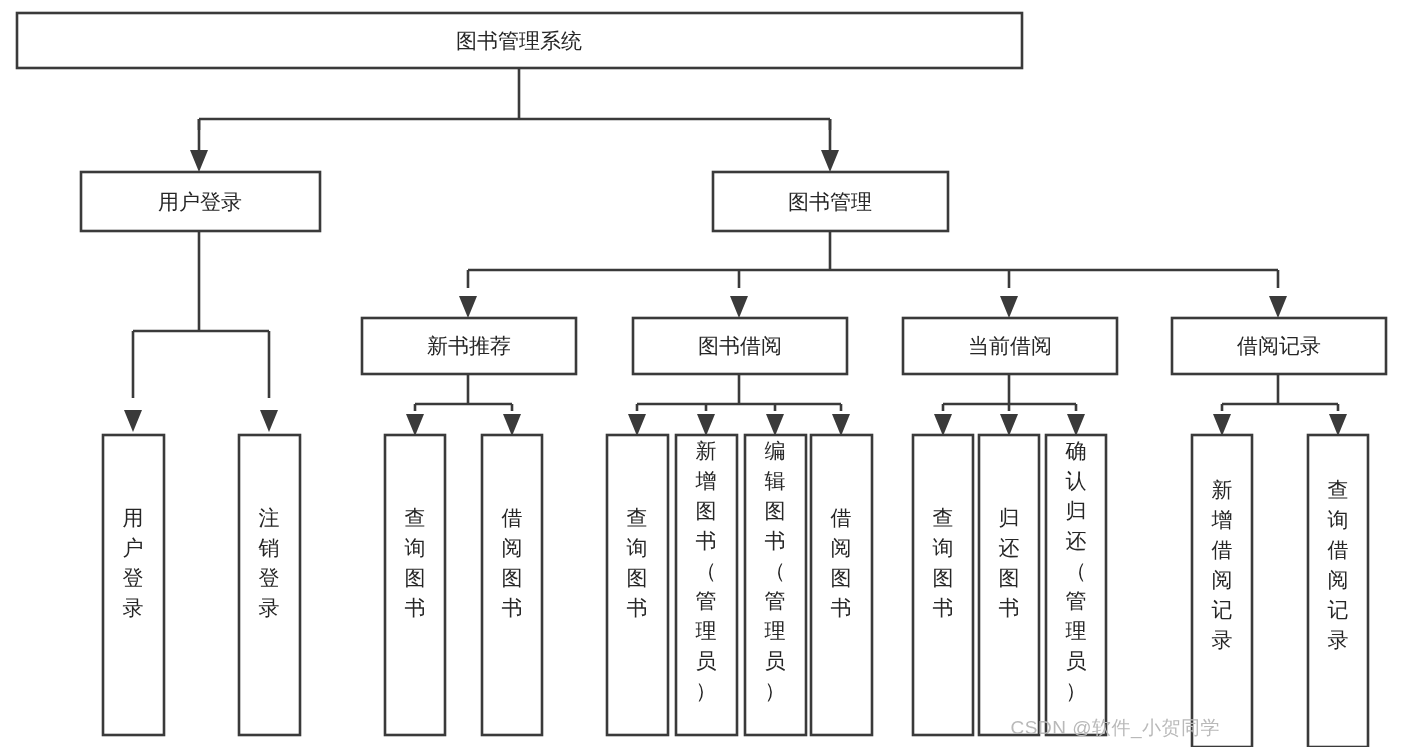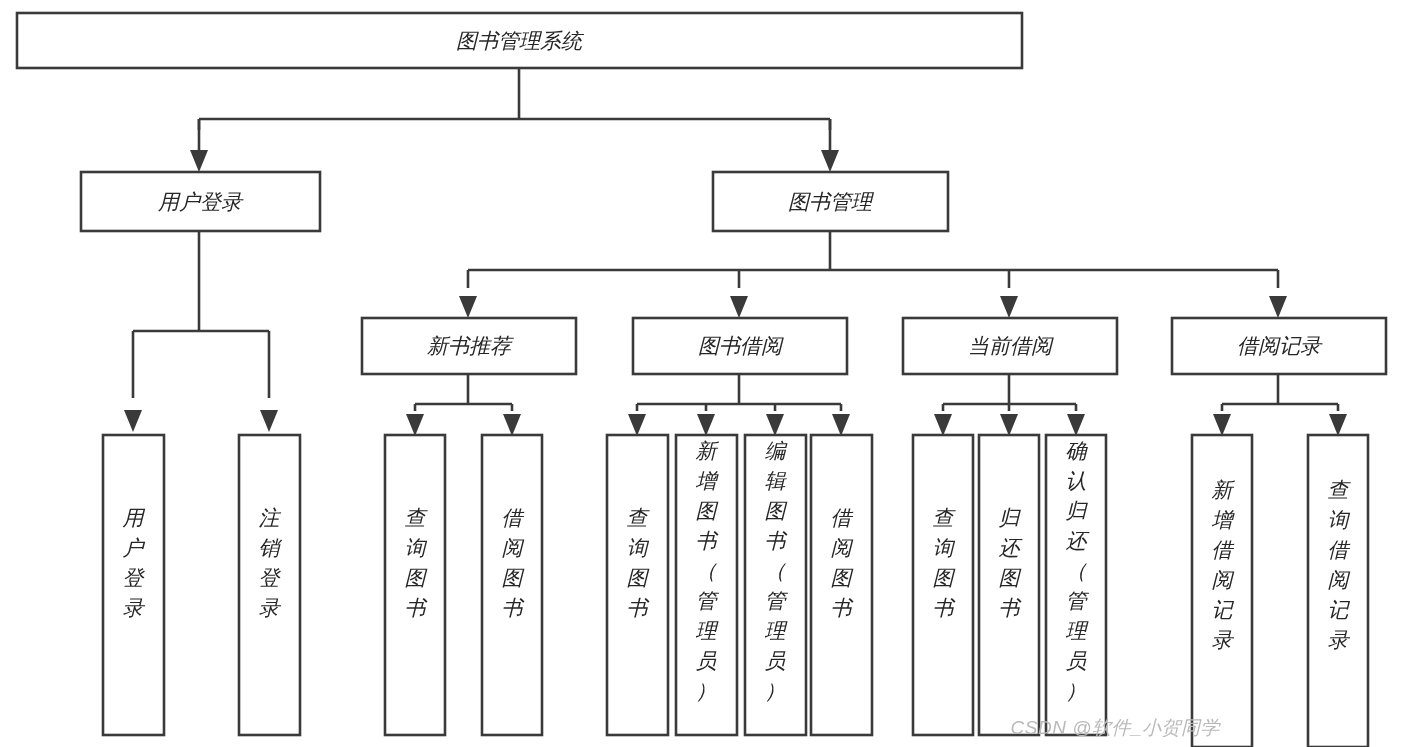--- a/index.html
+++ b/index.html
@@ -13,21 +13,20 @@
     font-family: "Liberation Sans", "DejaVu Sans", sans-serif;
     overflow: hidden;
     position: relative;
   }
   #diagram-root {
     position: absolute;
     left: 0;
     top: 0;
     width: 1228px;
     height: 747px;
-    font-style: italic;
   }
   svg#tree {
     display: block;
     width: 1405px;
     height: 747px;
   }
   .node-box {
     fill: #ffffff;
     stroke: #3a3a3a;
     stroke-width: 2.6;

